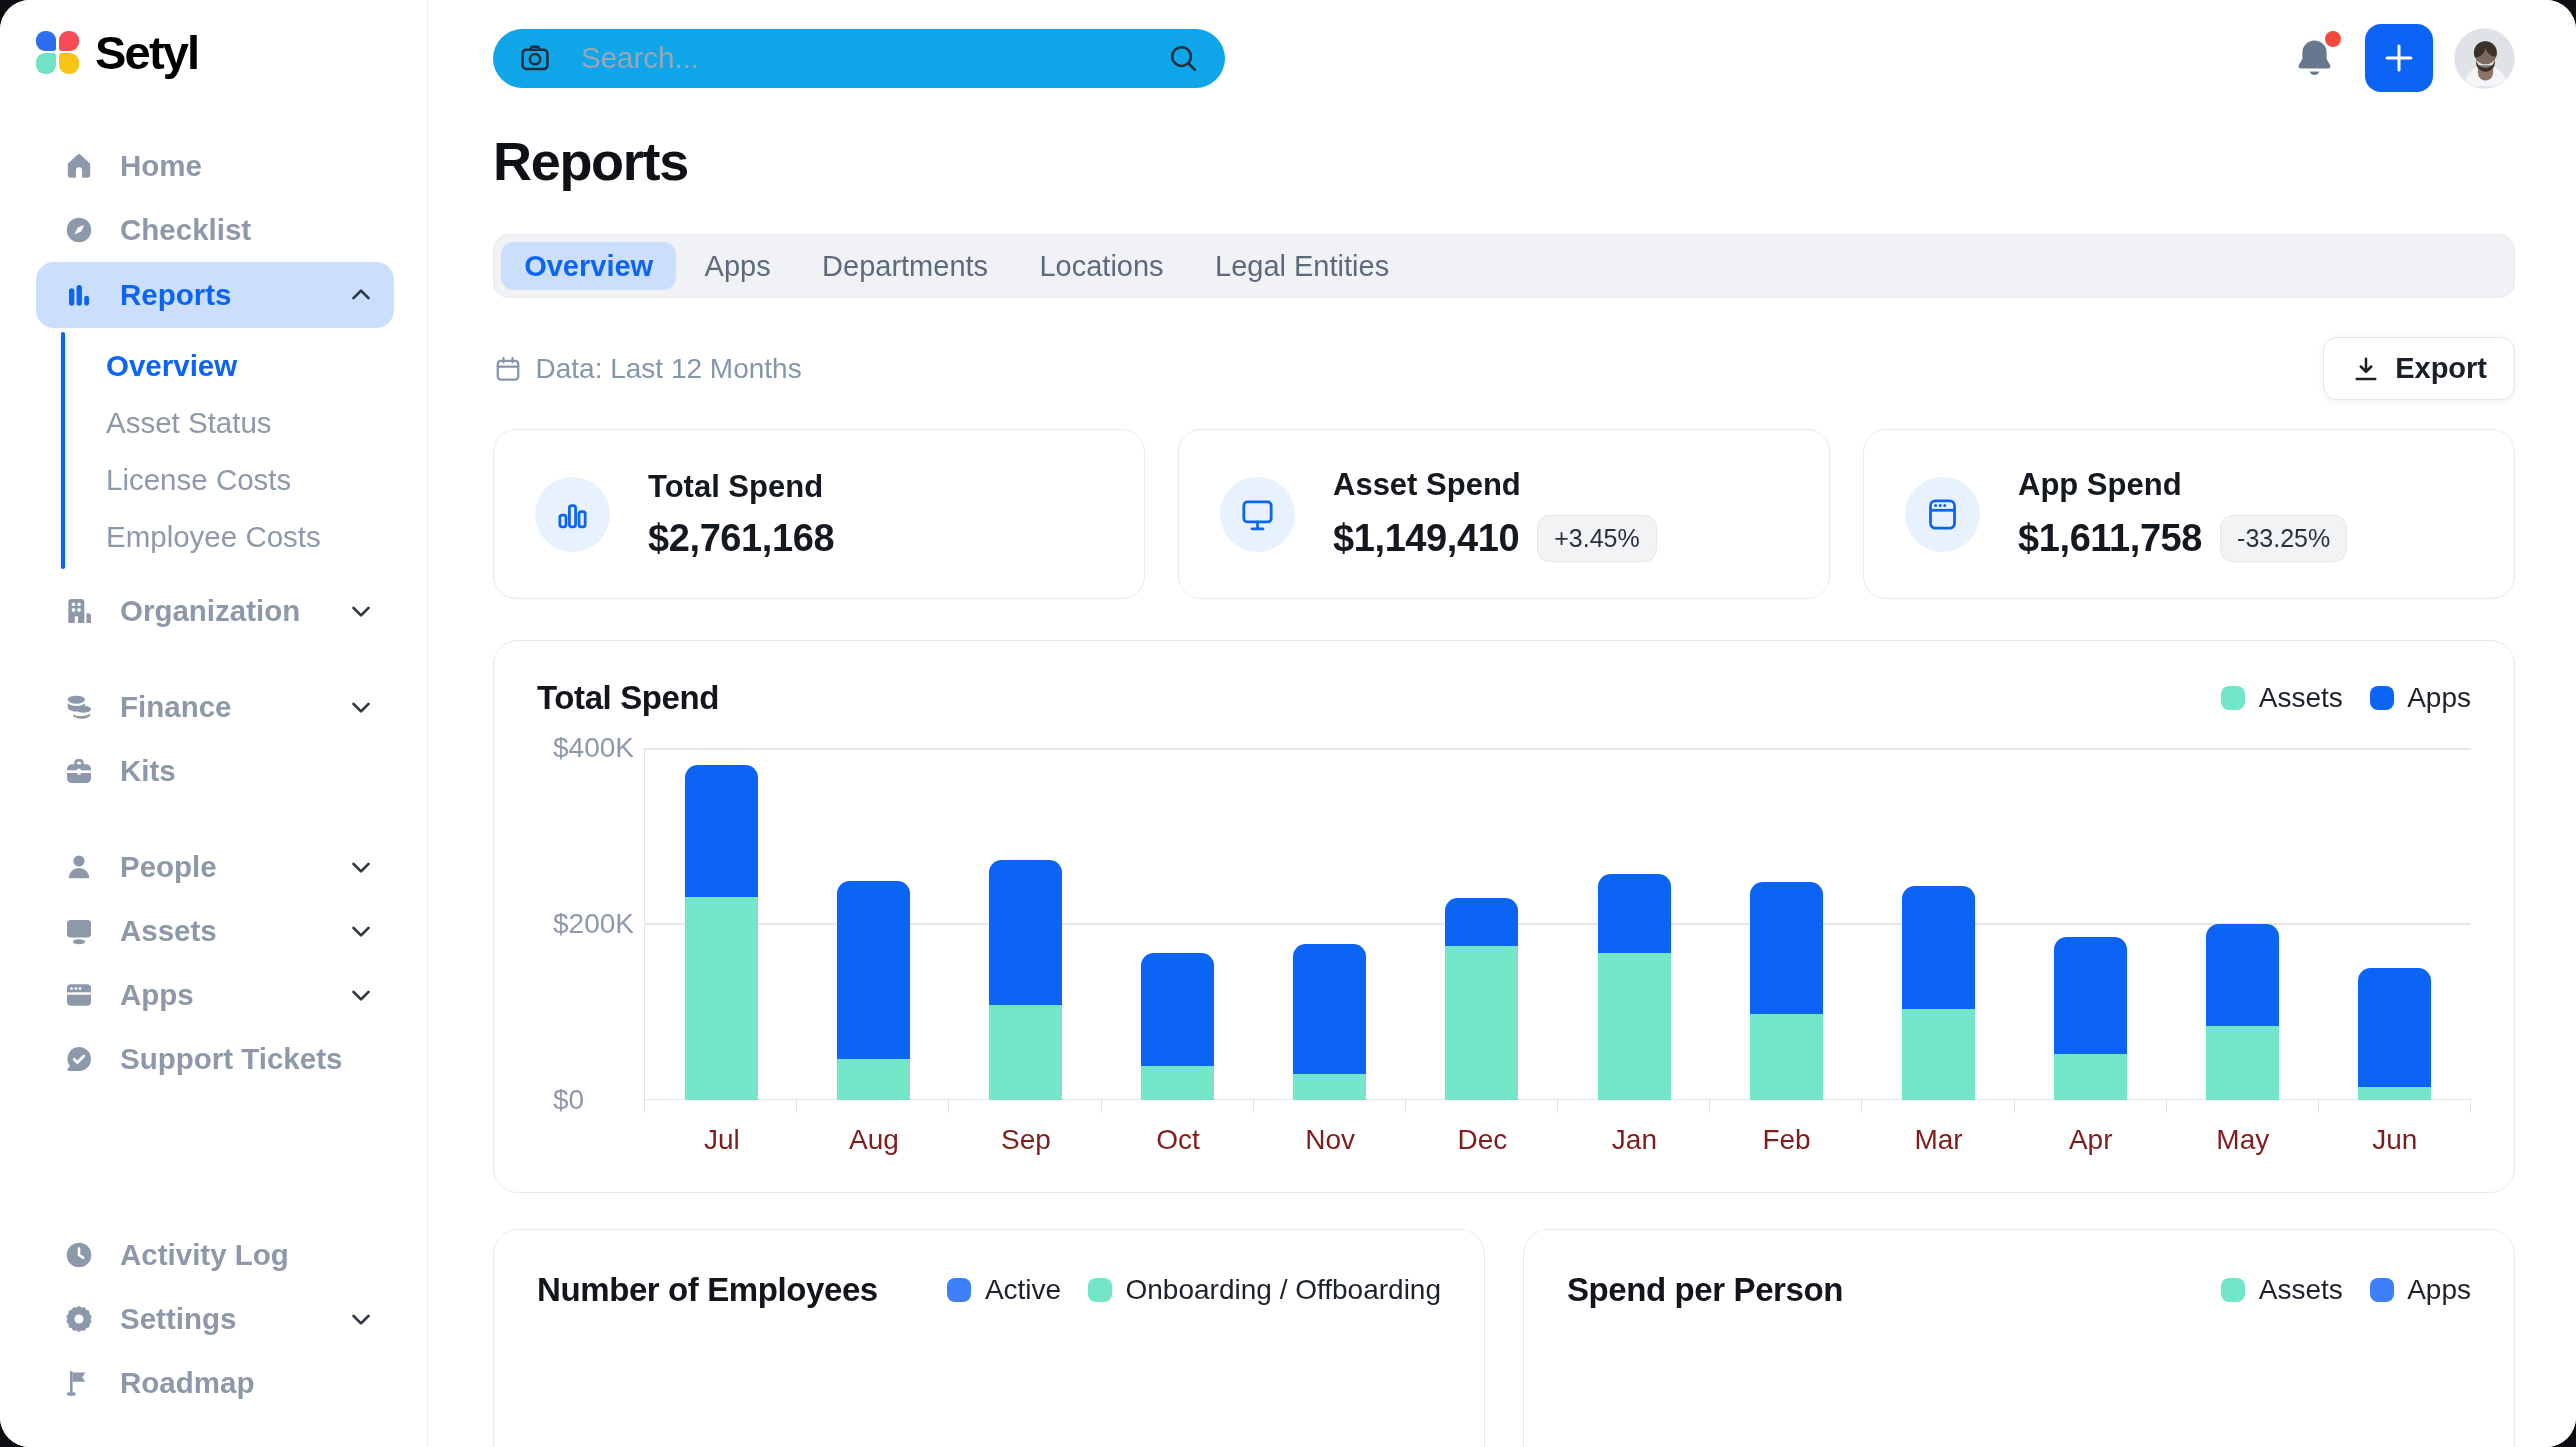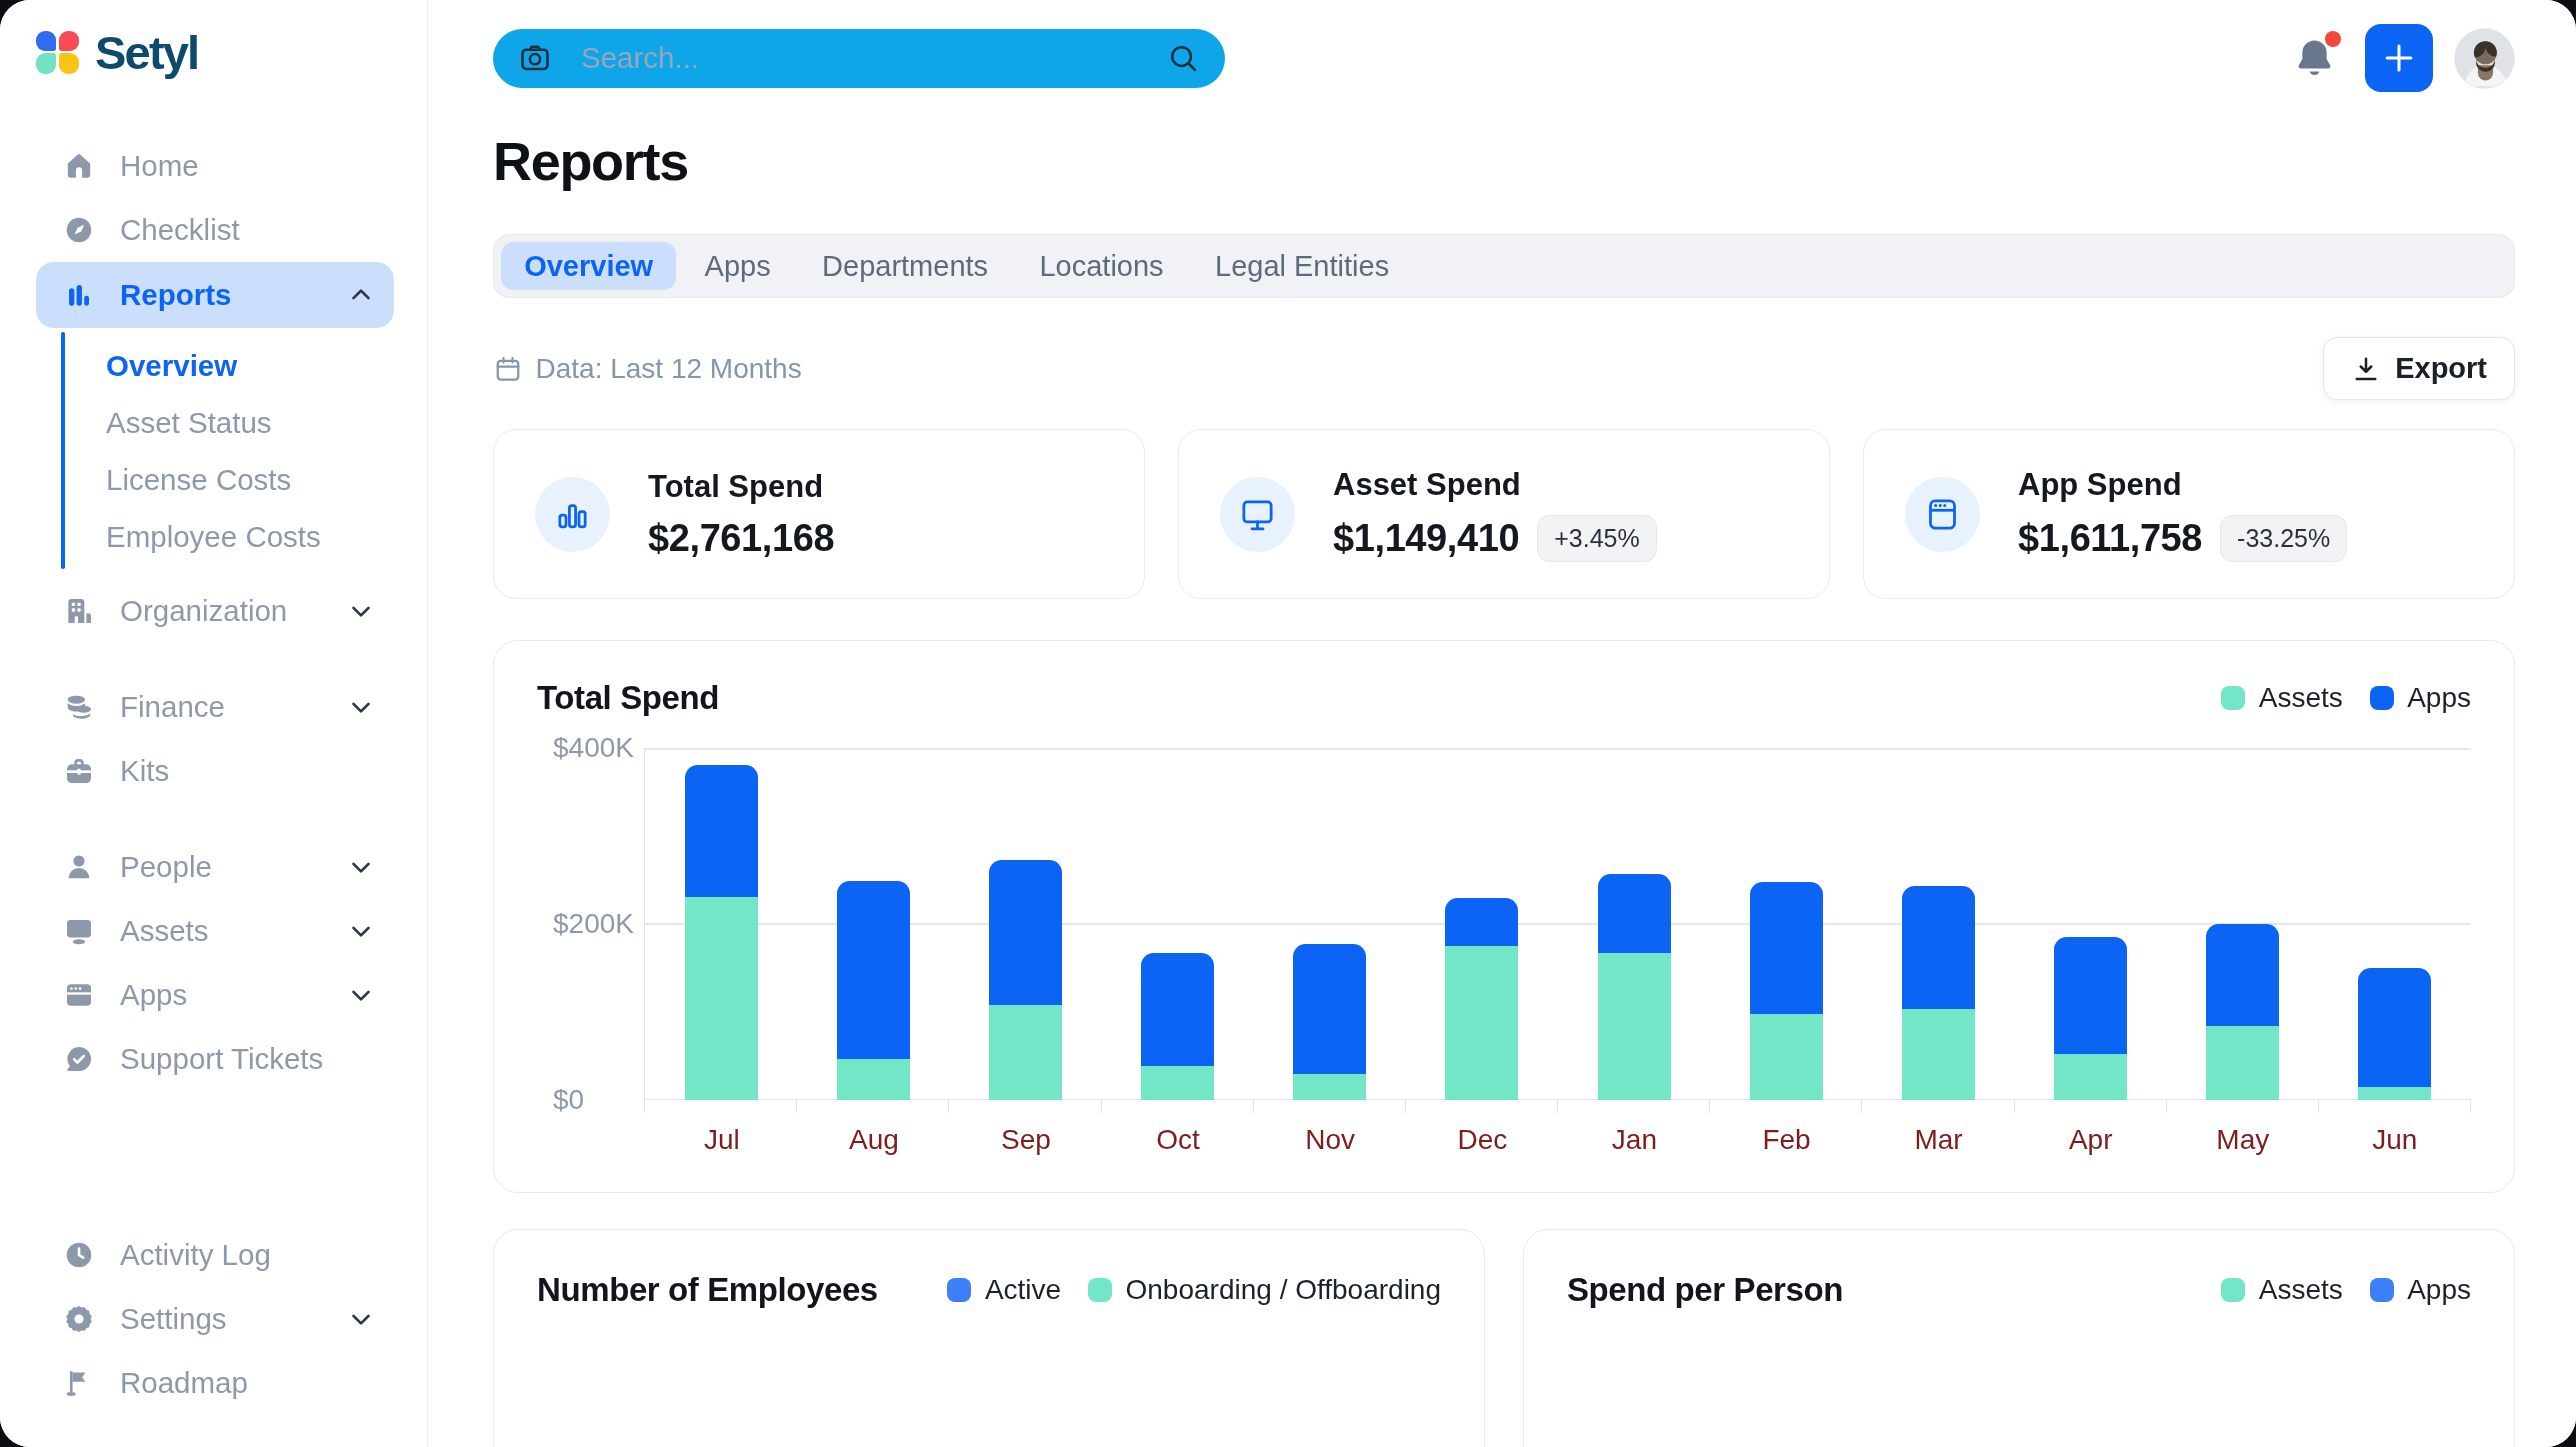--- a/index.html
+++ b/index.html
@@ -8,23 +8,23 @@
 
   
   .sidebar{width:428px;min-width:428px;background:#fff;border-right:1.8px solid #E9ECF0;display:flex;flex-direction:column;padding:27px 0 32px 36px;}
   .logo-row{display:flex;align-items:center;gap:16px;height:50px;}
   .logo-mark{width:43px;height:43px;display:grid;grid-template-columns:1fr 1fr;grid-template-rows:1fr 1fr;gap:2.7px;}
   .logo-tile{width:100%;height:100%;}
   .t1{background:#2E6CF0;border-radius:9px 9px 2.7px 9px;}
   .t2{background:#F94B55;border-radius:9px 9px 9px 2.7px;}
   .t3{background:#6FE3C4;border-radius:9px 2.7px 9px 9px;}
   .t4{background:#F7C515;border-radius:2.7px 9px 9px 9px;}
-  .logo-text{font-size:47px;font-weight:700;color:#0c4a6e;letter-spacing:-1.8px;}
+  .logo-text{font-size:47px;font-weight:700;color:#000000;letter-spacing:-1.8px;}
   .nav{margin-top:57px;display:flex;flex-direction:column;}
-  .nav-item{width:358px;height:64px;display:flex;align-items:center;padding:0 18px 0 25px;border-radius:18px;color:#8D99AB;font-size:29.5px;font-weight:400;cursor:pointer;flex:none;}
+  .nav-item{width:358px;height:64px;display:flex;align-items:center;padding:0 18px 0 25px;border-radius:18px;color:#8D99AB;font-size:29.5px;font-weight:700;cursor:pointer;flex:none;}
   .nav-item .icon{width:36px;display:flex;justify-content:center;align-items:center;color:#8D99AB;}
   .nav-item .label{margin-left:23px;white-space:nowrap;}
   .nav-item .chev{margin-left:auto;color:#2E3845;display:flex;}
   .nav-item.active{background:#CBDFFD;color:#0B64F4;height:66px;font-weight:600;}
   .nav-item.active .icon{color:#0B64F4;}
   .subnav{position:relative;padding:9px 0 14.3px 0;}
   .subnav .subline{position:absolute;left:25px;top:3.6px;bottom:10.7px;width:3.6px;border-radius:1.8px;background:#0B64F4;}
   .sub-item{height:57px;display:flex;align-items:center;padding-left:70px;font-size:29.5px;color:#8D99AB;font-weight:500;cursor:pointer;white-space:nowrap;}
   .sub-item.active{color:#0B64F4;font-weight:600;}
   .nav-gap{height:32px;flex:none;}

